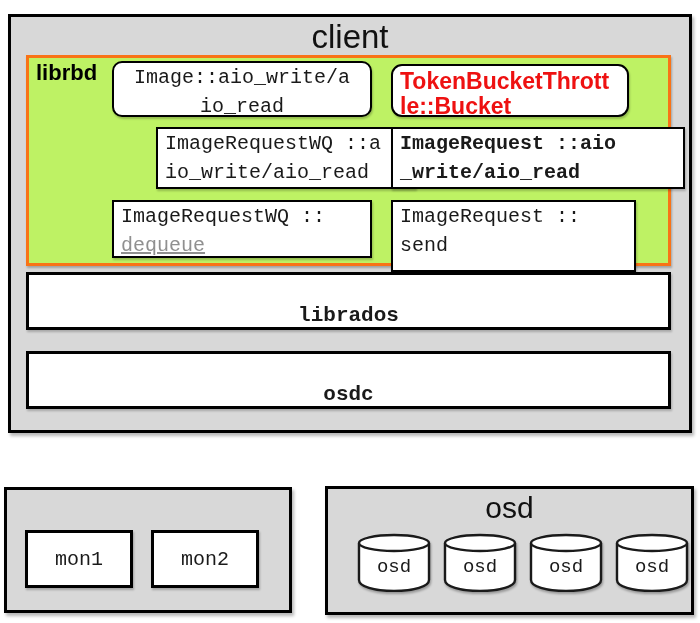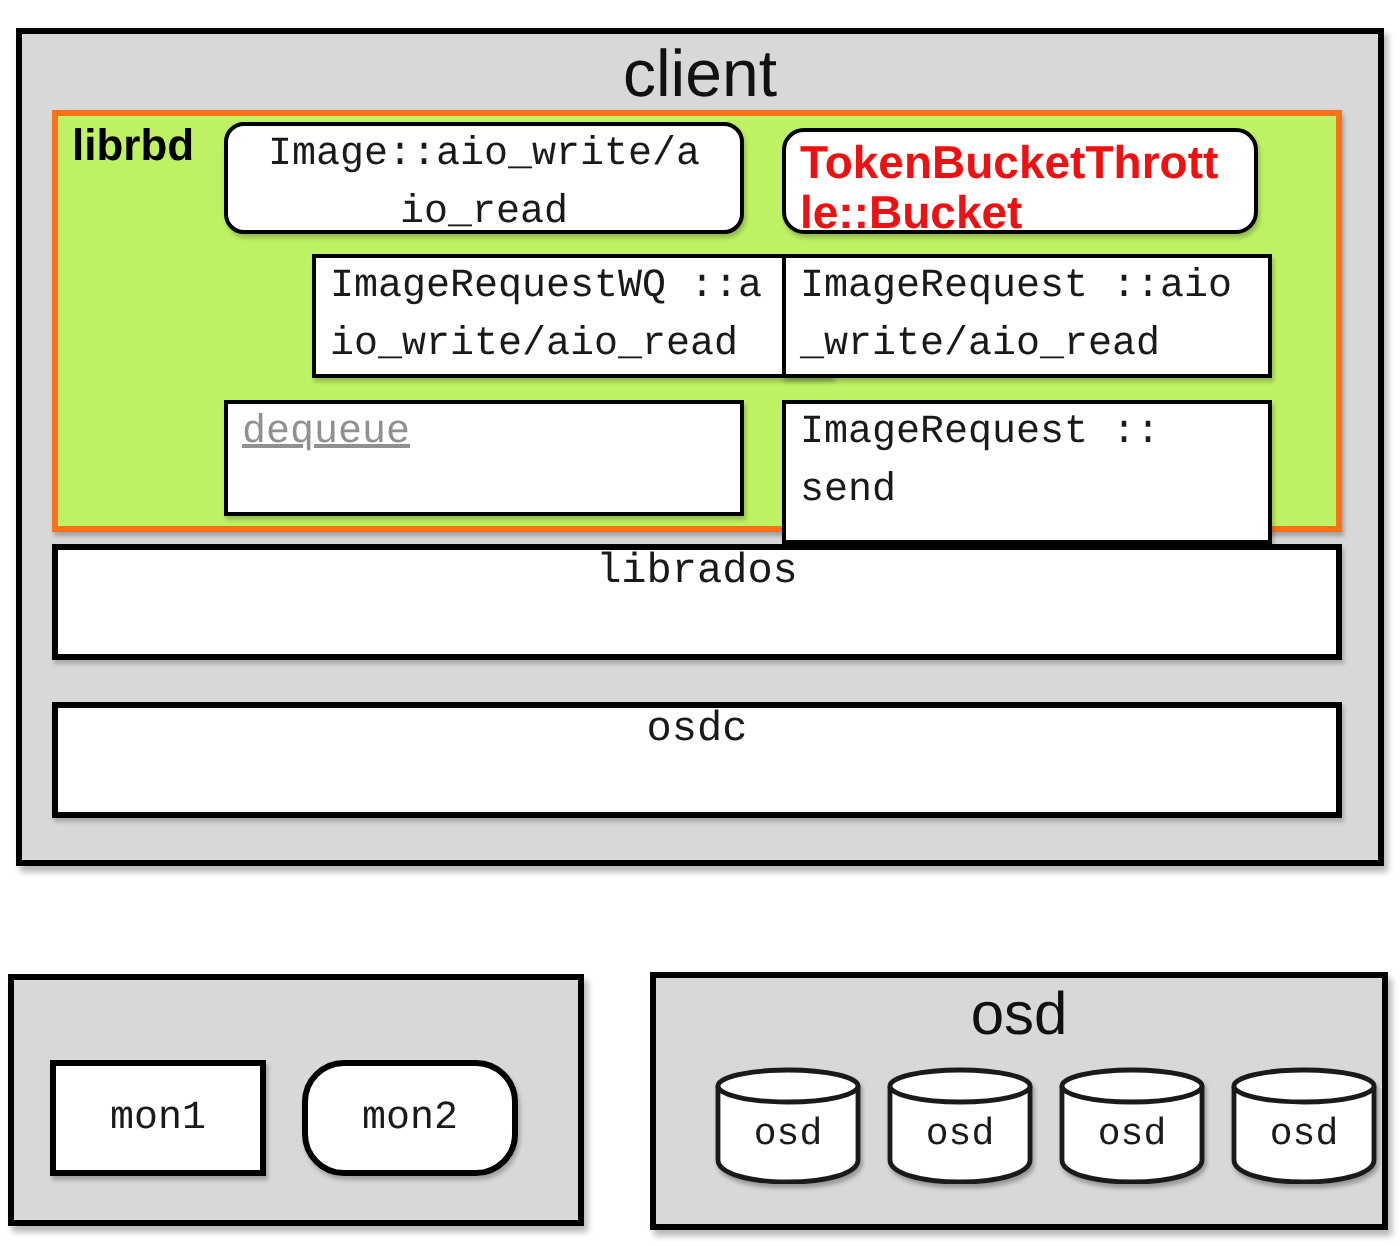--- a/index.html
+++ b/index.html
@@ -47,45 +47,46 @@
     padding:0 7px; overflow:hidden;
     box-shadow:1px 2px 2px rgba(0,0,0,0.22);
   }
   .box-a { left:83px;  top:3px;   width:260px; height:56px; text-align:center;border-radius:10px; }
   .box-b { left:83px;  top:69px;  width:260px; height:62px;margin-left:44px; }
   .box-c { left:83px;  top:142px; width:260px; height:58px; }
   .box-d { left:362px; top:6px;   width:238px; height:53px;
            font-family:"Liberation Sans", sans-serif;
            font-size:23px; line-height:25px; font-weight:600;
            color:#ee1111; padding-top:3px;border-radius:11px; }
-  .box-e { left:362px; top:69px;  width:245px; height:62px; }
+  .box-e { left:362px; top:69px;  width:294px; height:62px;font-weight:bold; }
   .box-f { left:362px; top:142px; width:245px; height:72px; }
   .muted { color:#909090;text-decoration:underline; }
 
   
   .bar {
     left:15px; width:645px; height:58px;
     background:#fff; border:3px solid #000;
-    display:flex; align-items:flex-start; justify-content:center;
+    display:flex; align-items:flex-end; justify-content:center;
     font-family:"Liberation Mono", monospace; font-size:21px; color:#1a1a1a;
     box-shadow:1px 2px 2px rgba(0,0,0,0.22);
+    font-weight:bold;
   }
   .librados-bar { top:255px; }
   .osdc-bar     { top:334px; }
 
   
   .mon-node {
     top:40px; width:108px; height:58px;
     background:#fff; border:3px solid #000;
     display:flex; align-items:center; justify-content:center;
     font-family:"Liberation Mono", monospace; font-size:20px; color:#1a1a1a;
     box-shadow:1px 2px 2px rgba(0,0,0,0.25);
   }
   .mon-1 { left:18px; }
-  .mon-2 { left:144px;border-radius:21px; }
+  .mon-2 { left:144px; }
 
   
   .cylinder { top:44px; width:74px; height:59px; }
   .cyl-1 { left:29px; }  .cyl-2 { left:115px; }
   .cyl-3 { left:201px; } .cyl-4 { left:287px; }
   .cylinder svg { display:block; width:100%; height:100%;
                   filter:drop-shadow(1px 2px 1px rgba(0,0,0,0.3)); }
   .cyl-label {
     position:absolute; left:0; right:0; top:23px;
     text-align:center;
@@ -105,20 +106,21 @@
       <div>Image::aio_write/a</div>
       <div>io_read</div>
     </div>
 
     <div class="abs nbox box-b">
       <div>ImageRequestWQ ::a</div>
       <div>io_write/aio_read</div>
     </div>
 
     <div class="abs nbox box-c">
+      <div>ImageRequestWQ ::</div>
       <div class="muted">dequeue</div>
     </div>
 
     <div class="abs nbox box-d">
       <div>TokenBucketThrott</div>
       <div>le::Bucket</div>
     </div>
 
     <div class="abs nbox box-e">
       <div>ImageRequest ::aio</div>

